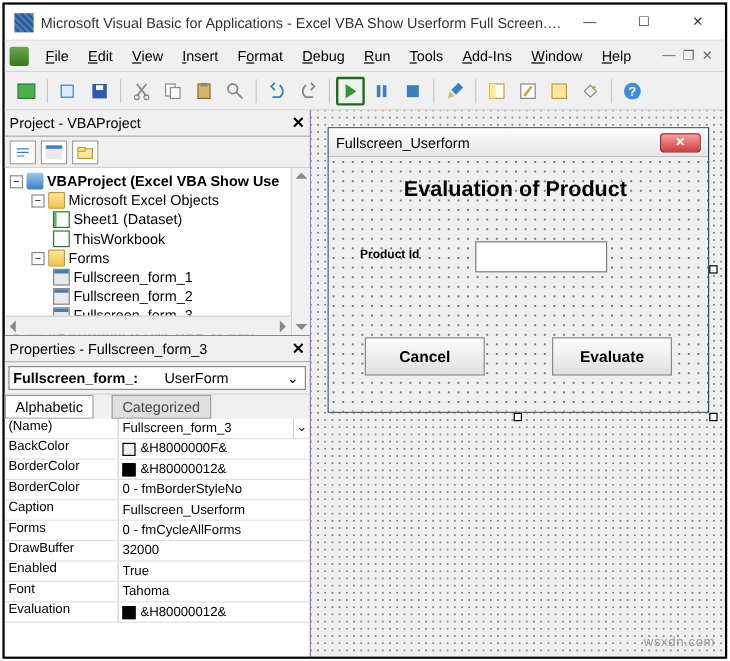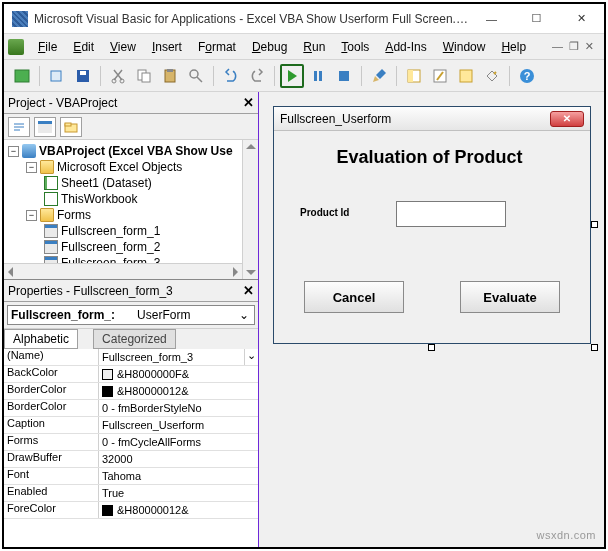--- a/index.html
+++ b/index.html
@@ -374,33 +374,33 @@
                 <span>0 - fmCycleAllForms</span>
               </div>
             </div>
             <div class="prow">
               <div class="pn">DrawBuffer</div>
               <div class="pv">
                 <span>32000</span>
               </div>
             </div>
             <div class="prow">
+              <div class="pn">Enabled</div>
+              <div class="pv">
+                <span>True</span>
+              </div>
+            </div>
+            <div class="prow">
               <div class="pn">Font</div>
               <div class="pv">
                 <span>Tahoma</span>
               </div>
             </div>
             <div class="prow">
-              <div class="pn">Enabled</div>
-              <div class="pv">
-                <span>True</span>
-              </div>
-            </div>
-            <div class="prow">
-              <div class="pn">ForeColor</div>
+              <div class="pn">Evaluation</div>
               <div class="pv">
                 <span class="swatch" style="background: rgb(0, 0, 0);"></span>
                 <span>&amp;H80000012&amp;</span>
               </div>
             </div>
           </div>
       </div>
     </div>
 
     <div class="rightcol">

